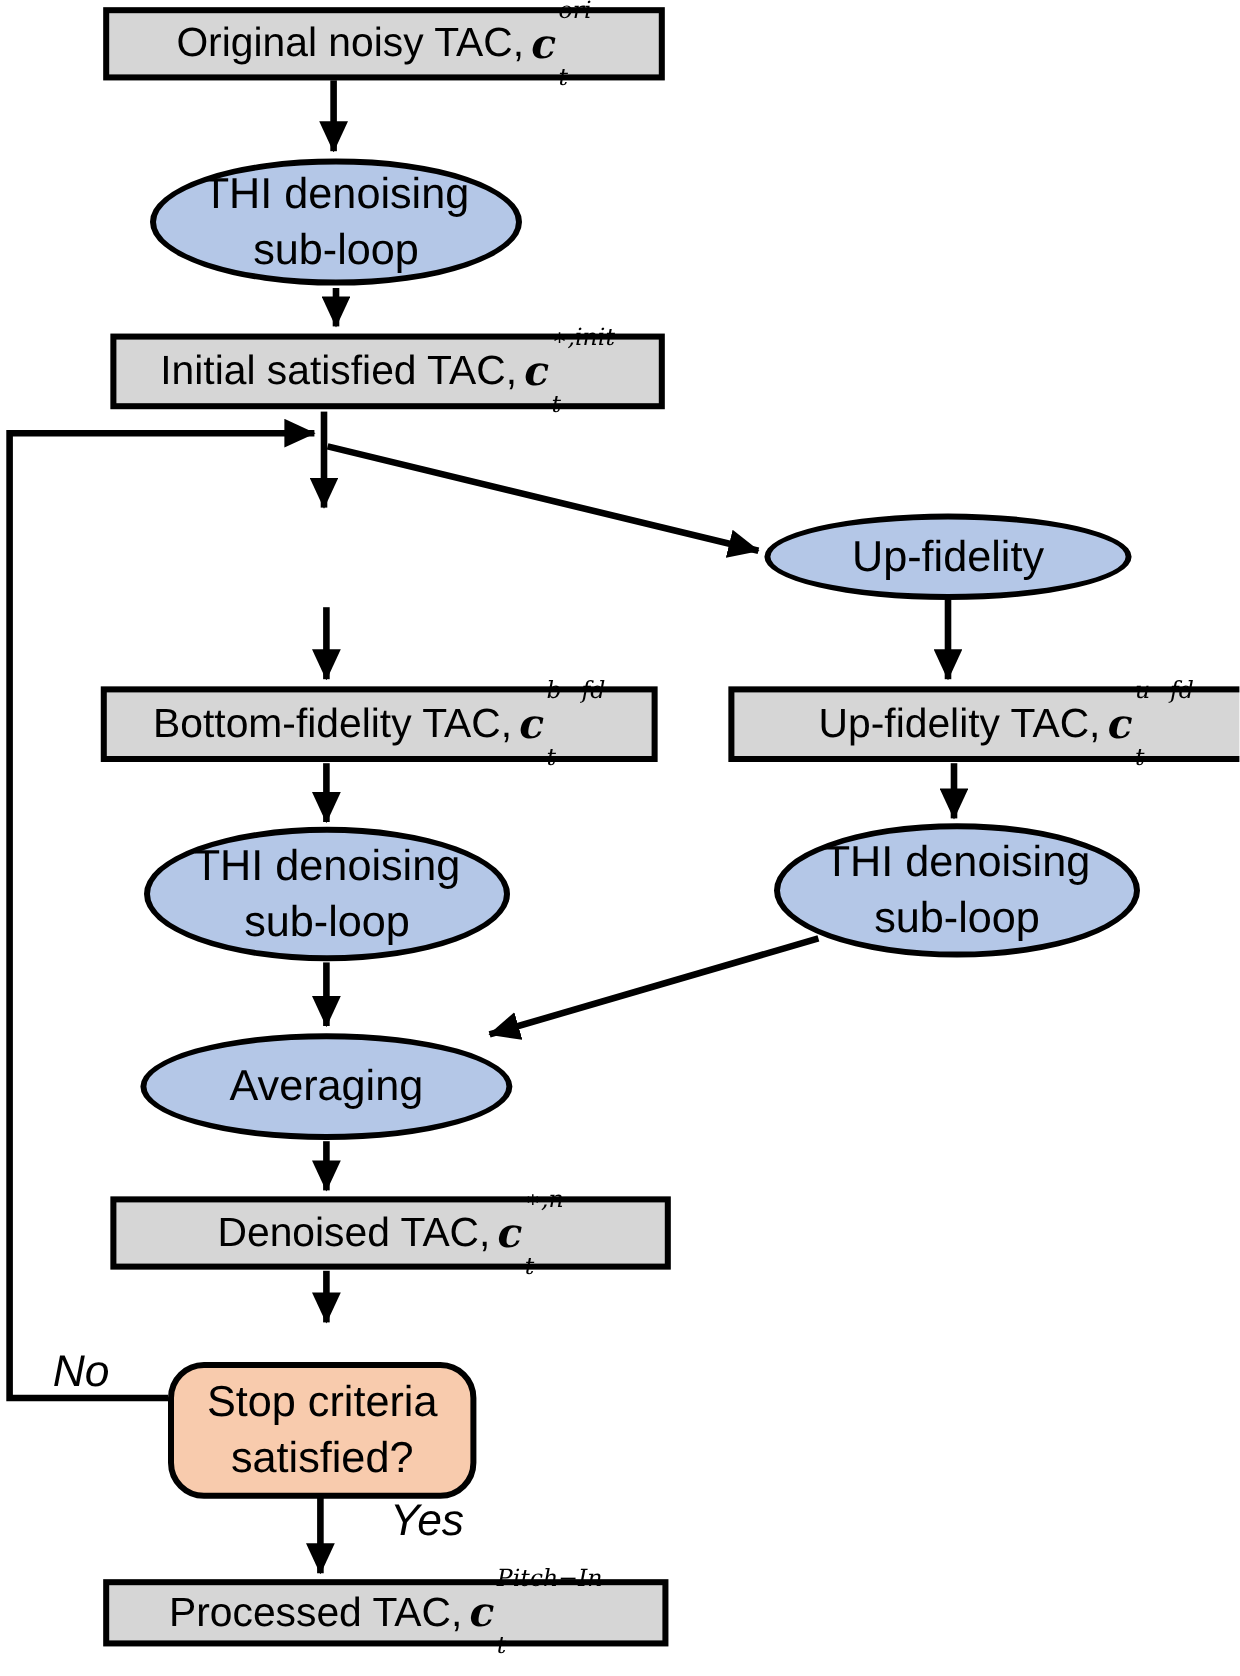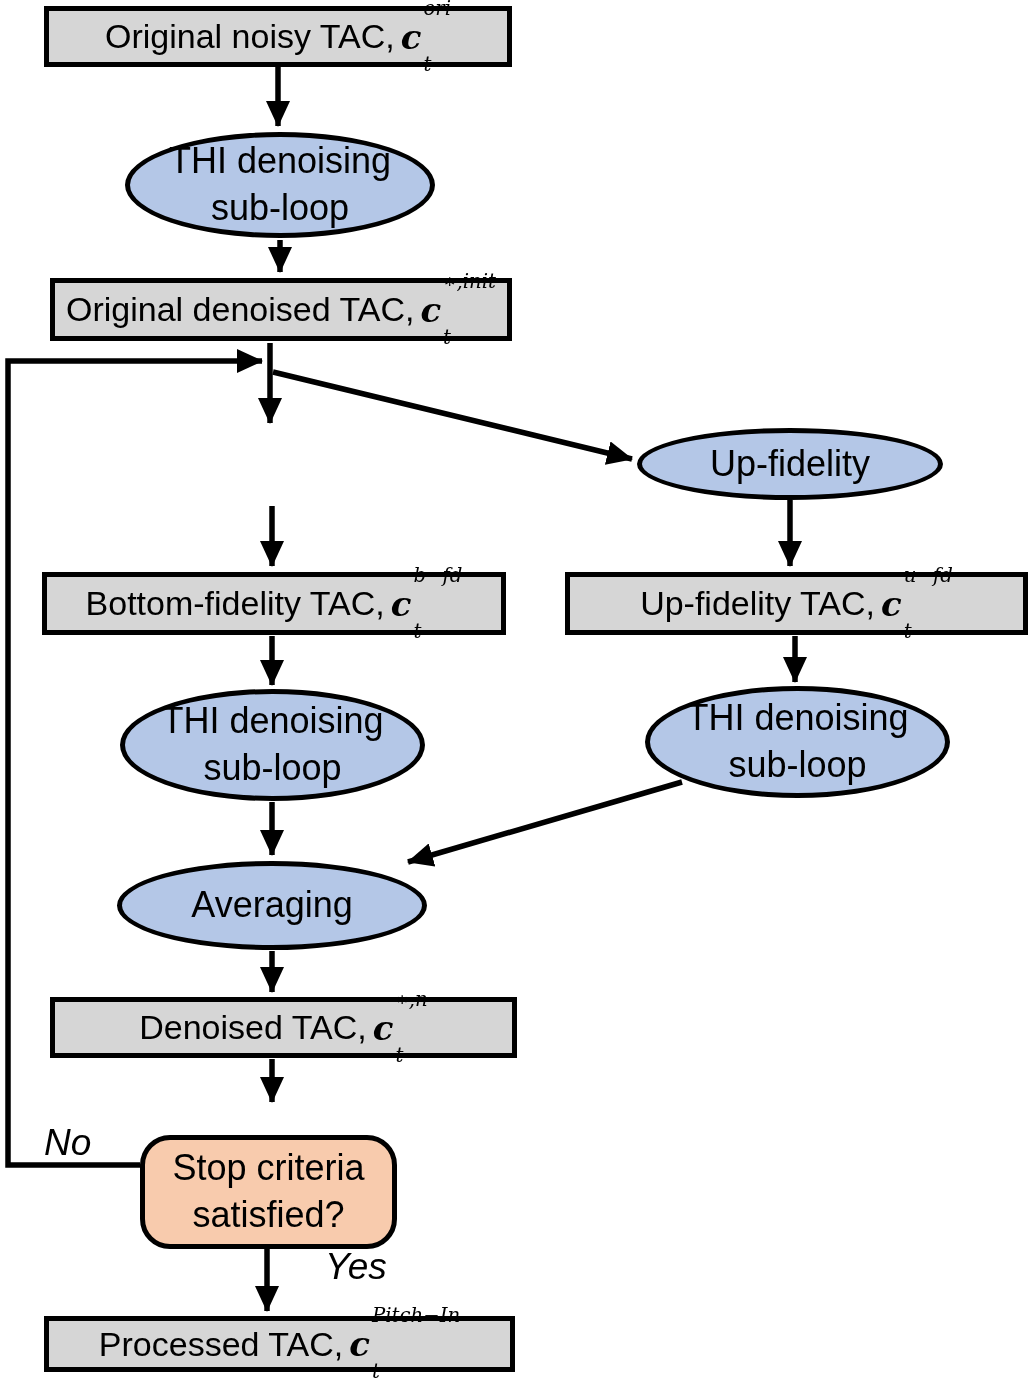--- a/index.html
+++ b/index.html
@@ -16,20 +16,21 @@
   #arrowhead path{fill:var(--stroke,#000);}
   .node{
     position:absolute;z-index:2;box-sizing:border-box;
     display:flex;align-items:center;justify-content:center;
     text-align:center;white-space:nowrap;
   }
   .box{
     background:var(--box-fill,#d6d6d6);
     border:5px solid var(--stroke,#000);
     font-size:34px;
+    margin-left:42px;
   }
   .ellipse{
     background:var(--ellipse-fill,#b4c7e7);
     border:5px solid var(--stroke,#000);
     border-radius:50%;
     font-size:36px;
     flex-direction:column;
     line-height:1.3;
   }
   .decision{
@@ -99,21 +100,21 @@
         </span>
       </span>
   </div>
 
   <div class="node ellipse" style="left:125px;top:132px;width:310px;height:106px">
     <div>THI denoising</div>
     <div>sub-loop</div>
   </div>
 
   <div class="node box" style="left:50px;top:278px;width:462px;height:63px">
-    <span>Original denoised TAC,</span>
+    <span>Initial satisfied TAC,</span>
     <span class="math">
         <span class="mvar">c</span>
         <span class="scripts">
           <span class="sup">∗,init</span>
           <span class="sub">t</span>
         </span>
       </span>
   </div>
 
 

